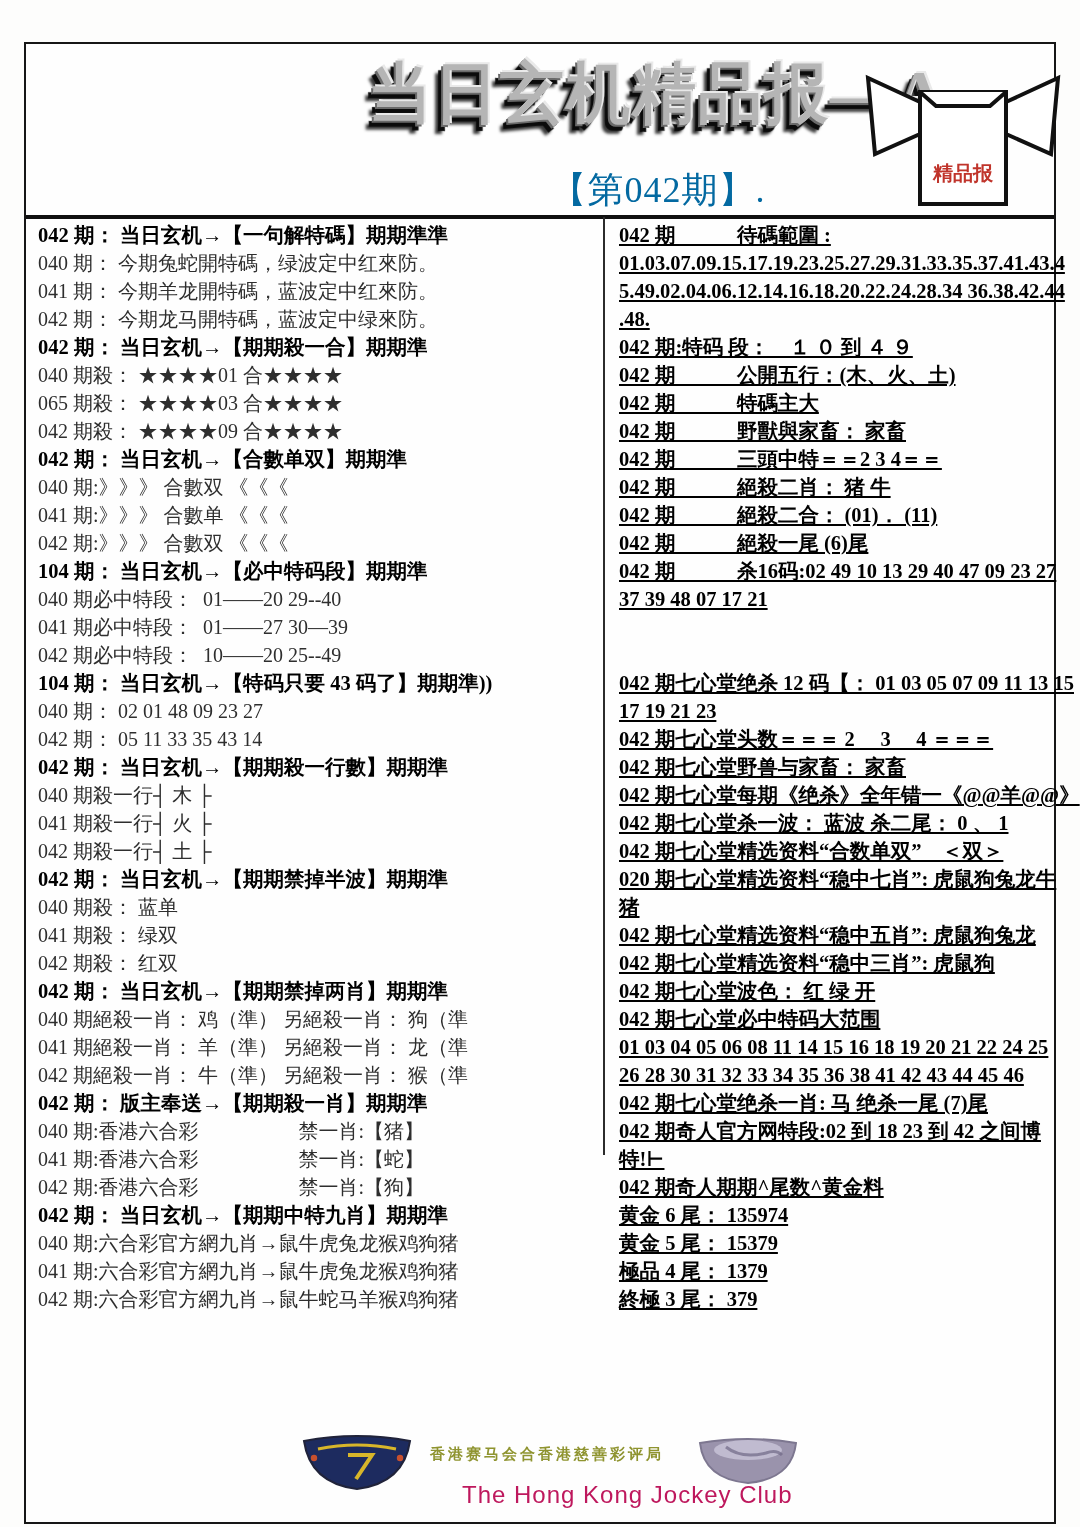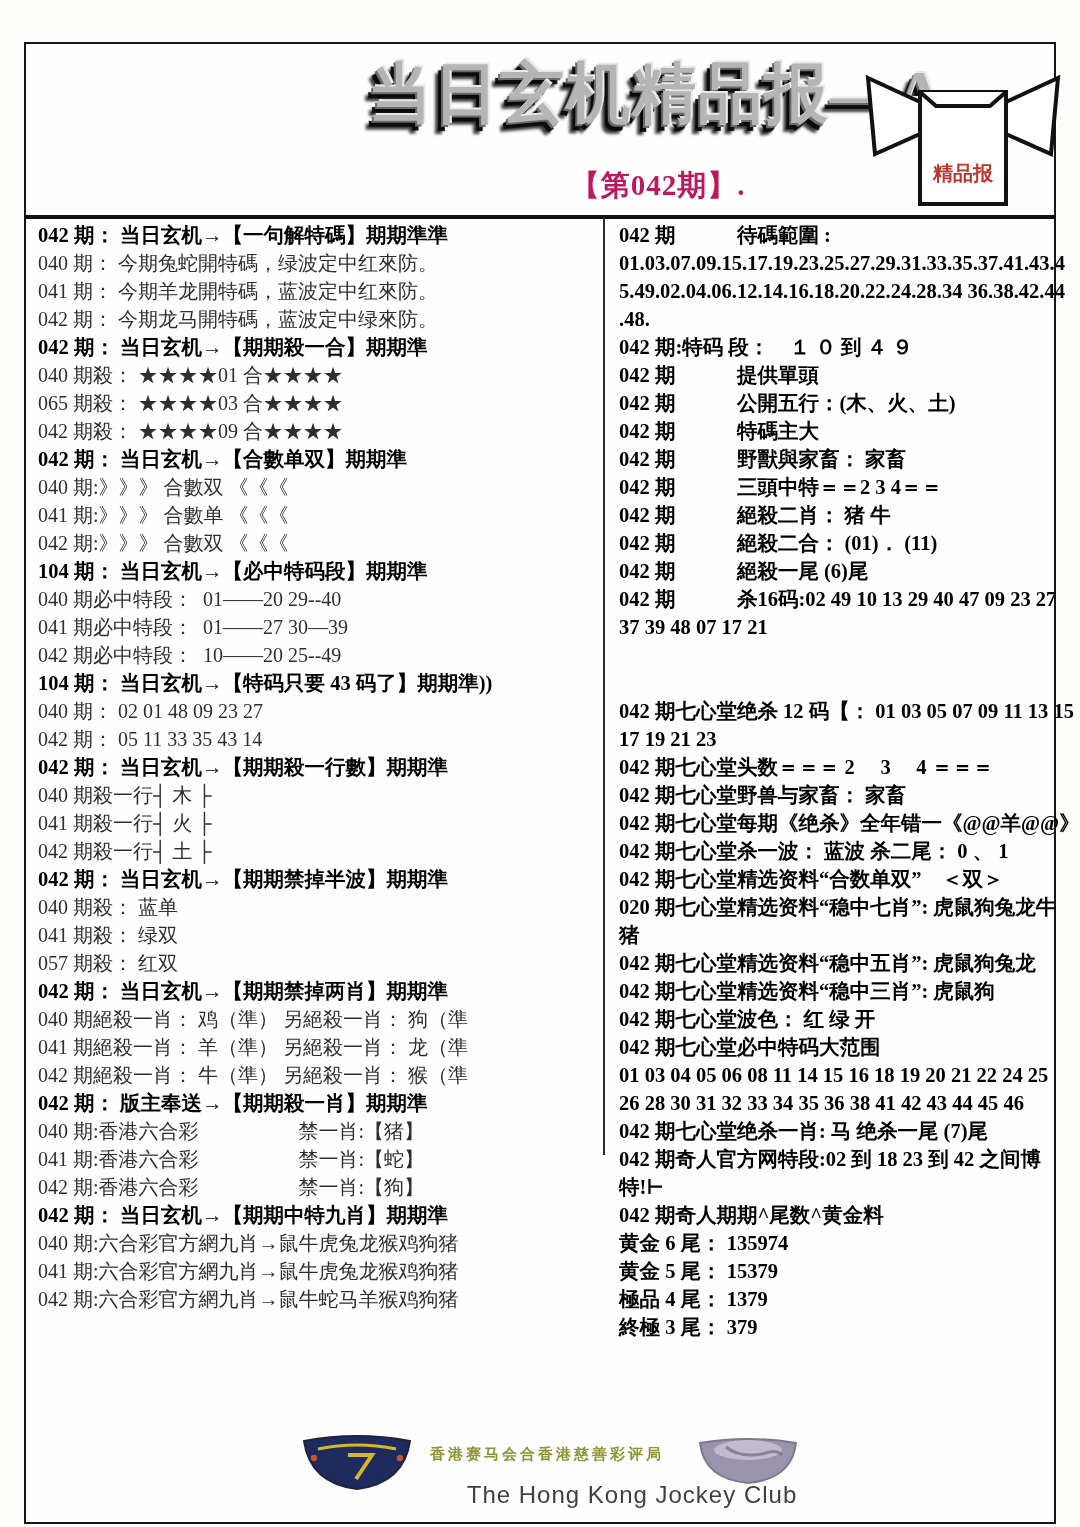--- a/index.html
+++ b/index.html
@@ -7,37 +7,37 @@
         font-family:"Liberation Serif","DejaVu Serif",serif;color:#222;}
   .frame{position:absolute;left:24px;top:42px;width:1028px;height:1478px;
          border:2px solid #161616;background:#fefefe;}
   
   .header{position:absolute;left:0;top:0;width:100%;height:171px;border-bottom:4px solid #101010;}
   .title3d{position:absolute;left:330px;top:6px;width:600px;text-align:center;
            font-weight:700;font-size:64px;letter-spacing:2px;color:#b5b5b5;white-space:nowrap;
            text-shadow:2px -2px 0 #e9e9e9,-2px 2px 0 #6a6a6a,-5px 6px 1px #0b0b0b,-8px 9px 3px #3c3c3c;
            transform:scaleY(1.04);}
   .issue{position:absolute;left:512px;top:122px;width:240px;text-align:center;
-         font-size:29px;font-weight:700;color:#be185d;letter-spacing:1px;}
+         font-size:36px;font-weight:400;color:#0369a1;letter-spacing:1px;}
   .ribbon{position:absolute;left:832px;top:18px;}
   .ribbon-label{font-size:20px;font-weight:700;fill:#c0342b;}
   
   .divider{position:absolute;left:577px;top:173px;width:2px;height:938px;background:#2b2b2b;}
   .col{position:absolute;top:177px;}
   .col-left{left:12px;width:555px;}
   .col-right{left:593px;width:425px;}
   .row{height:28px;line-height:28px;font-size:20px;white-space:pre;color:#2e2e2e;}
-  .col-right .row{font-size:19px;color:#242424;}
+  .col-right .row{font-size:19px;color:#242424;text-decoration:underline;}
   .row.b{font-weight:700;color:#000;font-size:20.5px;}
   
   .footer{position:absolute;left:0;top:1335px;width:100%;height:146px;}
   .club-cn{position:absolute;left:404px;top:66px;width:260px;font-size:15px;font-weight:700;
            color:#8f9430;letter-spacing:3px;white-space:nowrap;}
-  .club-en{position:absolute;left:436px;top:102px;width:340px;text-align:center;
-           font-size:24px;color:#404040;letter-spacing:1px;
+  .club-en{position:absolute;left:436px;top:102px;width:340px;text-align:left;
+           font-size:24px;color:#be185d;letter-spacing:1px;
            font-family:"Liberation Sans","DejaVu Sans",sans-serif;}
   .logo-left{position:absolute;left:272px;top:52px;}
   .logo-right{position:absolute;left:670px;top:56px;}
 </style>
 </head>
 <body>
 
 <div class="page">
   <div class="frame">
 
@@ -76,21 +76,21 @@
         <div class="row b">104 期： 当日玄机→【特码只要 43 码了】期期準))</div>
         <div class="row">040 期： 02 01 48 09 23 27</div>
         <div class="row">042 期： 05 11 33 35 43 14</div>
         <div class="row b">042 期： 当日玄机→【期期殺一行數】期期準</div>
         <div class="row">040 期殺一行┤ 木 ├</div>
         <div class="row">041 期殺一行┤ 火 ├</div>
         <div class="row">042 期殺一行┤ 土 ├</div>
         <div class="row b">042 期： 当日玄机→【期期禁掉半波】期期準</div>
         <div class="row">040 期殺： 蓝单</div>
         <div class="row">041 期殺： 绿双</div>
-        <div class="row">057 期殺： 红双</div>
+        <div class="row">042 期殺： 红双</div>
         <div class="row b">042 期： 当日玄机→【期期禁掉两肖】期期準</div>
         <div class="row">040 期絕殺一肖： 鸡（準） 另絕殺一肖： 狗（準</div>
         <div class="row">041 期絕殺一肖： 羊（準） 另絕殺一肖： 龙（準</div>
         <div class="row">042 期絕殺一肖： 牛（準） 另絕殺一肖： 猴（準</div>
         <div class="row b">042 期： 版主奉送→【期期殺一肖】期期準</div>
         <div class="row">040 期:香港六合彩　　　　　禁一肖:【猪】</div>
         <div class="row">041 期:香港六合彩　　　　　禁一肖:【蛇】</div>
         <div class="row">042 期:香港六合彩　　　　　禁一肖:【狗】</div>
         <div class="row b">042 期： 当日玄机→【期期中特九肖】期期準</div>
         <div class="row">040 期:六合彩官方網九肖→鼠牛虎兔龙猴鸡狗猪</div>
@@ -98,21 +98,20 @@
         <div class="row">042 期:六合彩官方網九肖→鼠牛蛇马羊猴鸡狗猪</div>
       </div>
 
     <div class="col col-right">
 
     <div class="row b">042 期　　　待碼範圍 :</div>
         <div class="row b">01.03.07.09.15.17.19.23.25.27.29.31.33.35.37.41.43.4</div>
         <div class="row b">5.49.02.04.06.12.14.16.18.20.22.24.28.34 36.38.42.44</div>
         <div class="row b">.48.</div>
         <div class="row b">042 期:特码 段：　１ ０ 到 ４ ９</div>
-        <div class="row b">042 期　　　提供單頭</div>
         <div class="row b">042 期　　　公開五行：(木、火、土)</div>
         <div class="row b">042 期　　　特碼主大</div>
         <div class="row b">042 期　　　野獸與家畜： 家畜</div>
         <div class="row b">042 期　　　三頭中特＝＝2 3 4＝＝</div>
         <div class="row b">042 期　　　絕殺二肖： 猪 牛</div>
         <div class="row b">042 期　　　絕殺二合： (01)． (11)</div>
         <div class="row b">042 期　　　絕殺一尾 (6)尾</div>
         <div class="row b">042 期　　　杀16码:02 49 10 13 29 40 47 09 23 27</div>
         <div class="row b">37 39 48 07 17 21</div>
         <div class="row"></div>

